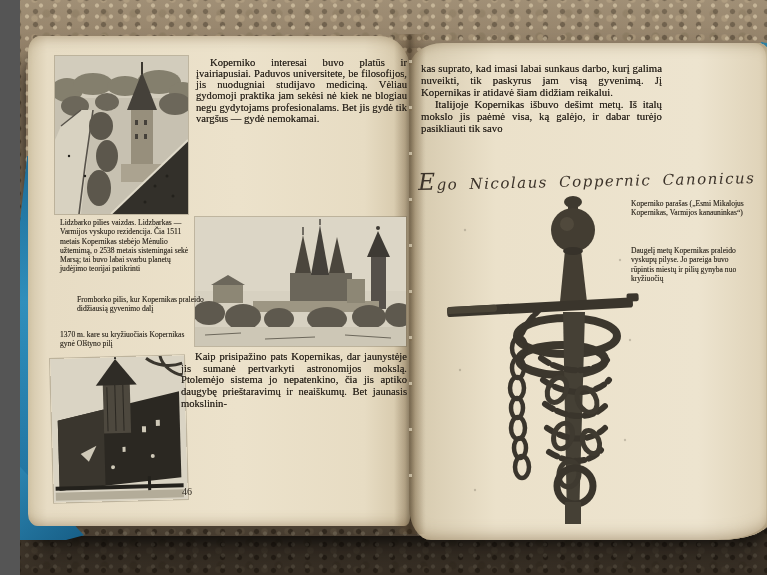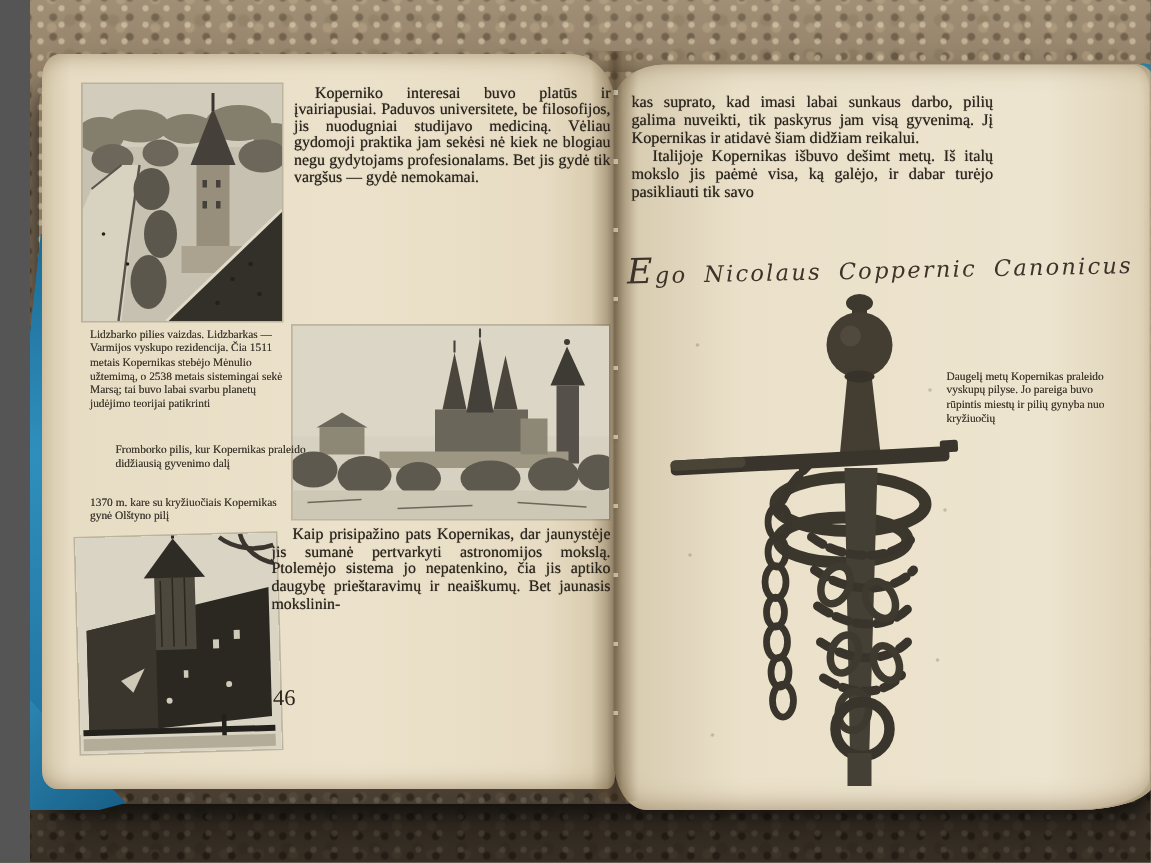--- a/index.html
+++ b/index.html
@@ -72,21 +72,21 @@
   #text-right-top{left:401px;top:63px;width:241px;font-size:10.8px;line-height:11.9px;}
   .caption{
     color:#3b352b;font-size:7.6px;line-height:9.3px;text-align:left;
     text-shadow:0 0 .4px rgba(59,53,43,.7);
   }
   #cap-l1{left:40px;top:218px;width:132px;}
   #cap-l2{left:57px;top:295px;width:132px;}
   #cap-l3{left:40px;top:330px;width:132px;}
   #cap-r1{left:611px;top:199px;width:122px;}
   #cap-r2{left:611px;top:246px;width:122px;}
-  #page-num-left{left:162px;top:458px;font-size:15px;color:#2c261e;}
+  #page-num-left{left:162px;top:486px;font-size:10px;color:#2c261e;}
   #signature{
     left:398px;top:165px;width:292px;font-family:"DejaVu Serif",serif;
     font-style:italic;font-size:15px;color:#3c332a;letter-spacing:1.5px;word-spacing:5px;
     transform:rotate(-1.2deg);white-space:nowrap;
   }
   #signature::first-letter{font-size:1.55em;}
   #photo-lidzbark{left:35px;top:56px;width:133px;height:158px;}
   #photo-frombork{left:175px;top:217px;width:211px;height:129px;}
   #photo-olsztyn{left:32px;top:357px;width:134px;height:144px;transform:rotate(-1.6deg);}
   #sword{left:425px;top:190px;width:200px;height:340px;}
@@ -219,24 +219,25 @@
   </div>
   <div id="cap-l1" class="abs caption">Lidzbarko pilies vaizdas. Lidzbarkas — Varmijos vyskupo rezidencija. Čia 1511 metais Kopernikas stebėjo Mėnulio užtemimą, o 2538 metais sistemingai sekė Marsą; tai buvo labai svarbu planetų judėjimo teorijai patikrinti</div>
   <div id="cap-l2" class="abs caption">Fromborko pilis, kur Kopernikas praleido didžiausią gyvenimo dalį</div>
   <div id="cap-l3" class="abs caption">1370 m. kare su kryžiuočiais Kopernikas gynė Olštyno pilį</div>
   <div id="text-left-bottom" class="abs body-text">
     <p>Kaip prisipažino pats Kopernikas, dar jaunystėje jis sumanė pertvarkyti astronomijos mokslą. Ptolemėjo sistema jo nepatenkino, čia jis aptiko daugybę prieštaravimų ir neaiškumų. Bet jaunasis mokslinin-</p>
   </div>
   <div id="page-num-left" class="abs">46</div>
 
   <div id="text-right-top" class="abs body-text">
-    <p class="noindent">kas suprato, kad imasi labai sunkaus darbo, pilių galima nuveikti, tik paskyrus jam visą gyvenimą. Jį Kopernikas ir atidavė šiam didžiam reikalui.</p>
+    <p class="noindent">kas suprato, kad imasi labai sunkaus darbo, kurį galima nuveikti, tik paskyrus jam visą gyvenimą. Jį Kopernikas ir atidavė šiam didžiam reikalui.</p>
     <p>Italijoje Kopernikas išbuvo dešimt metų. Iš italų mokslo jis paėmė visa, ką galėjo, ir dabar turėjo pasikliauti tik savo</p>
   </div>
   <div id="signature" class="abs">Ego Nicolaus Coppernic Canonicus Varmien̄ ino</div>
+  <div id="cap-r1" class="abs caption">Koperniko parašas („Esmi Mikalojus Kopernikas, Varmijos kanauninkas“)</div>
   <div id="cap-r2" class="abs caption">Daugelį metų Kopernikas praleido vyskupų pilyse. Jo pareiga buvo rūpintis miestų ir pilių gynyba nuo kryžiuočių</div>
 
   <div id="sword" class="abs">
     <svg width="200" height="340" viewBox="0 0 200 340" xmlns="http://www.w3.org/2000/svg">
       <g fill="none" stroke="none">
         <g fill="#6b6556" opacity=".3">
           <circle cx="20" cy="40" r="1.2"></circle>
             <circle cx="175" cy="70" r="1.2"></circle>
             <circle cx="30" cy="300" r="1.2"></circle>
           <circle cx="180" cy="250" r="1.2"></circle>

